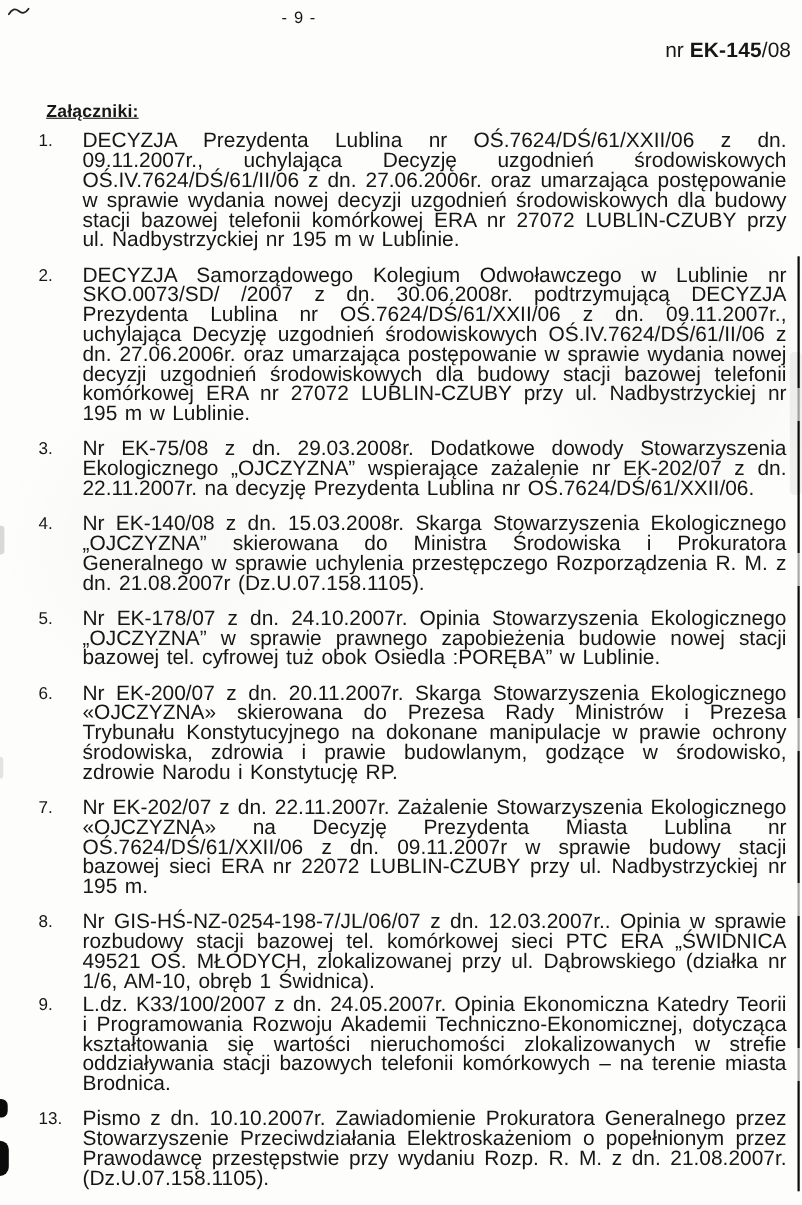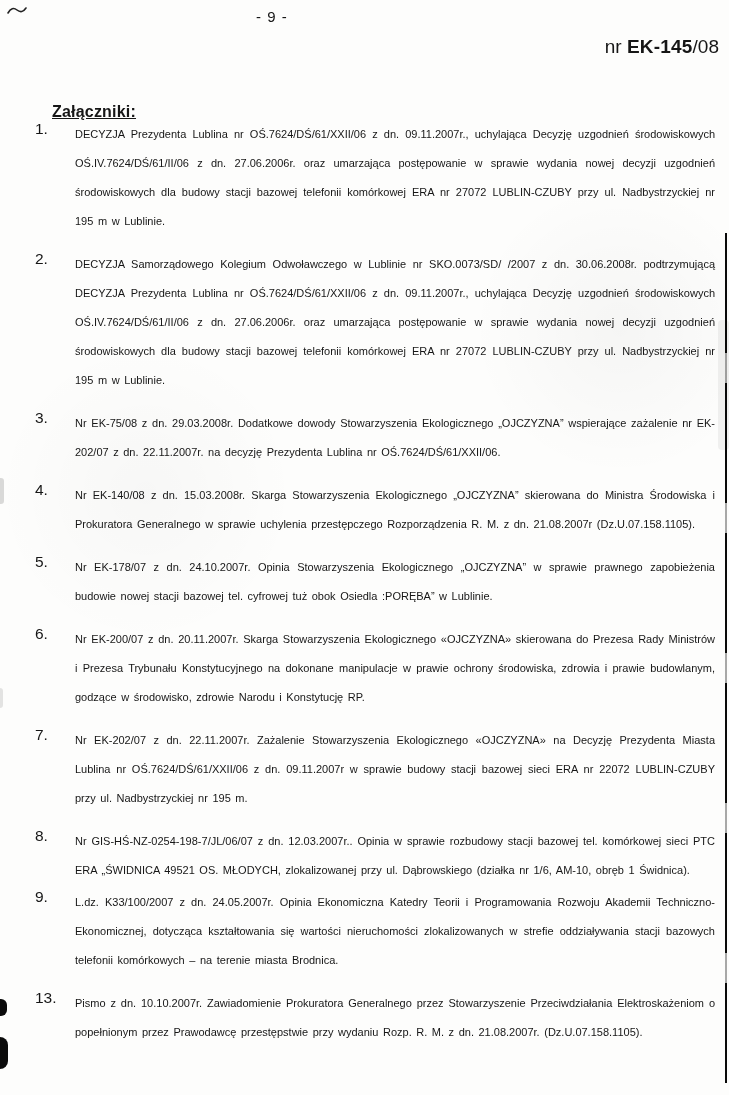--- a/index.html
+++ b/index.html
@@ -38,21 +38,21 @@
     top: 0;
     font-size: 19px;
     margin-top: 30px;
   }
   .doc-ref b { font-weight: 700; letter-spacing: 0.2px; }
 
   .attachments-heading {
     position: absolute;
     top: 86px;
     left: 35px;
-    margin: 17px;
+    margin: 7px;
     font-size: 16px;
     font-weight: 700;
     text-decoration: underline;
     letter-spacing: 0.2px;
   }
 
   .attachments-list {
     position: absolute;
     top: 120px;
     left: 35px;
@@ -65,22 +65,22 @@
   }
   .attachment-item:nth-child(8) { margin-bottom: 3px; }
   .attachment-num {
     position: absolute;
     left: 0;
     top: 0;
     font-size: 15.5px;
   }
   .attachment-text {
     margin: 0;
-    font-size: 11px;
-    line-height: 29px;
+    font-size: 19px;
+    line-height: 18px;
     text-align: justify;
     word-spacing: 1.5px;
   }
 
   
   .pen-mark {
     position: absolute;
     left: 6px;
     top: 4px;
     width: 22px;

